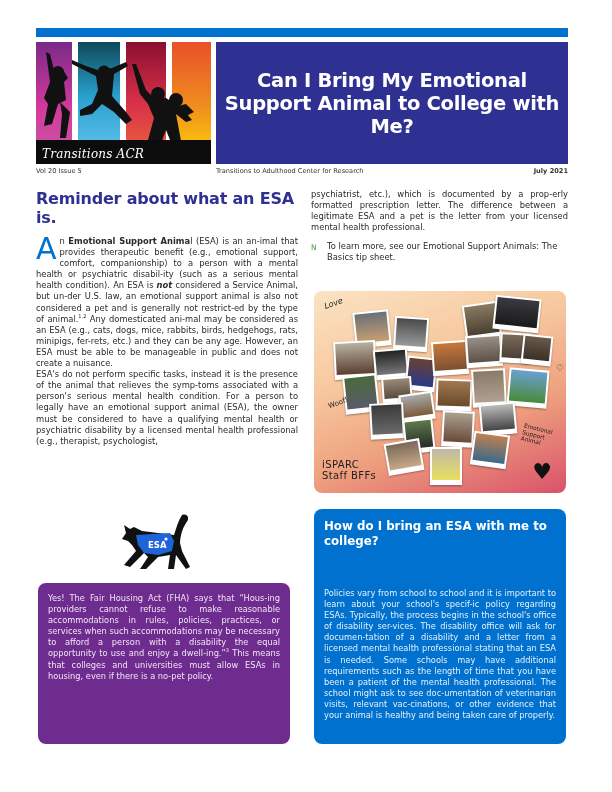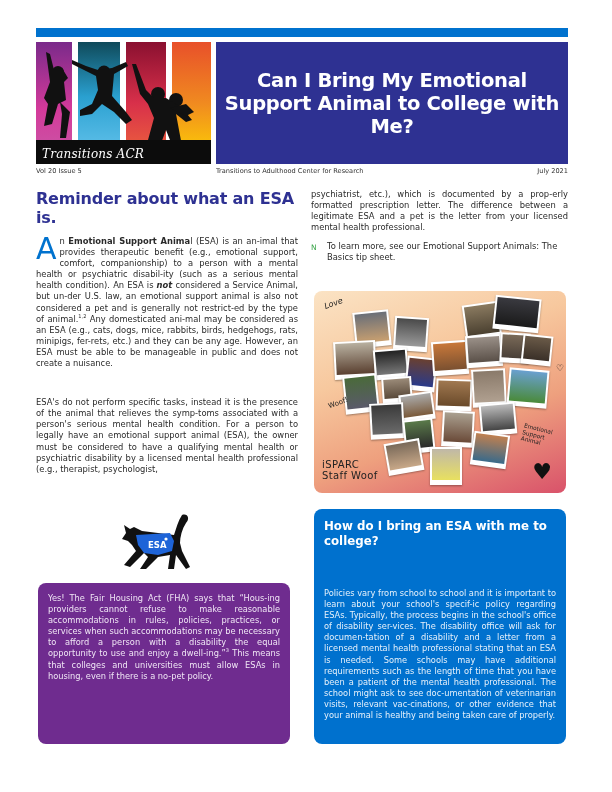--- a/index.html
+++ b/index.html
@@ -17,27 +17,27 @@
   .logo svg { position: absolute; left: 0; top: 0; }
   .logo-grass { position: absolute; left: 0; bottom: 0; width: 175px; height: 24px; background: #0c0c0c; }
   .logo-text { position: absolute; left: 6px; bottom: 3px; font-family: "DejaVu Serif", serif; font-style: italic; font-size: 12px; color: #fff; letter-spacing: 0.2px; }
 
   .title-box { position: absolute; left: 216px; top: 42px; width: 352px; height: 122px; background: #2e3192; display: flex; align-items: center; justify-content: center; text-align: center; }
   .title-box h1 { font-family: "DejaVu Sans", sans-serif; font-weight: bold; color: #fff; font-size: 19.5px; line-height: 23px; letter-spacing: -0.3px; }
 
   .meta { position: absolute; top: 167px; font-size: 6.6px; color: #333; }
   .meta-left { left: 36px; }
   .meta-center { left: 216px; }
-  .meta-right { right: 44px; }
+  .meta-right { right: 44px; font-weight: bold; }
 
   .col-left { position: absolute; left: 36px; top: 189px; width: 262px; }
   .col-left h2 { font-size: 16px; font-weight: bold; color: #2e3192; letter-spacing: -0.2px; margin-bottom: 9px; }
   .body-text { font-size: 8.35px; line-height: 11.1px; color: #2a2a2a; text-align: justify; hyphens: manual; }
   .dropcap { float: left; font-size: 30px; line-height: 22px; color: #0072ce; margin: 2px 3px 0 0; font-weight: normal; }
-  .para2 { margin-top: 28px; }
+  .para2 { margin-top: 0; }
 
   .col-right { position: absolute; left: 311px; top: 189px; width: 257px; }
   .tip { margin-top: 8px; display: flex; font-size: 8.35px; line-height: 11px; color: #2a2a2a; }
   .tip-bullet { color: #3aa54a; font-size: 7.5px; width: 16px; flex: none; padding-top: 1px; }
 
   .collage { position: absolute; left: 314px; top: 291px; width: 252px; height: 202px; border-radius: 8px; overflow: hidden;
     background: linear-gradient(160deg, #fbe3c4 0%, #f7c89e 35%, #eea07e 65%, #d9526a 100%); }
   .photo { position: absolute; background: #fff; padding: 2px 2px 5px 2px; box-shadow: 0 1px 2px rgba(0,0,0,0.35); }
   .photo div { width: 100%; height: 100%; }
   .collage-note { position: absolute; font-family: "DejaVu Sans", sans-serif; color: #222; }
@@ -182,21 +182,21 @@
   <div class="photo" style="left:158px;top:142px;width:36px;height:34px;transform:rotate(8deg)">
       <div style="background:linear-gradient(#c08050,#3a6a8a)"></div>
     </div>
 
   <div class="collage-note" style="left:10px;top:8px;font-size:8px;transform:rotate(-20deg);font-style:italic;">Love</div>
   <div class="collage-note" style="left:14px;top:108px;font-size:7px;transform:rotate(-20deg);">Woof!</div>
   <div class="collage-note" style="left:208px;top:136px;width:40px;font-size:5.8px;line-height:6.5px;transform:rotate(14deg);">Emotional Support Animal</div>
   <div class="collage-note" style="left:242px;top:72px;font-size:9px;">♡</div>
   <div class="collage-note" style="left:8px;top:168px;font-size:10px;line-height:11px;letter-spacing:0.4px;">
     <div>iSPARC</div>
-    <div>Staff Woof</div>
+    <div>Staff BFFs</div>
   </div>
   <div class="heart">♥</div>
 </div>
 
 <div class="cat-wrap">
   <svg width="90" height="68" viewBox="0 0 90 68">
     <path fill="#111" d="M64 4 C70 2 72 8 68 12 C64 18 62 26 62 32 L64 40 L72 56 L68 58 L58 44 L56 58 L50 58 L52 44 L40 46 L28 58 L22 58 L30 46 L26 42 L12 56 L6 54 L18 40 L14 34 L10 30 L4 28 L8 22 L6 14 L12 18 L16 16 L24 20 L40 22 L56 24 C58 18 60 10 64 4 Z"></path>
     <path fill="#1e64d8" d="M18 24 L52 22 L56 30 L54 40 L40 44 L26 42 L20 34 Z"></path>
     <text x="30" y="37" font-size="8.5" font-weight="bold" fill="#fff" font-family="DejaVu Sans, sans-serif">ESA</text>
     <circle cx="48" cy="28" r="1.6" fill="#fff"></circle>

